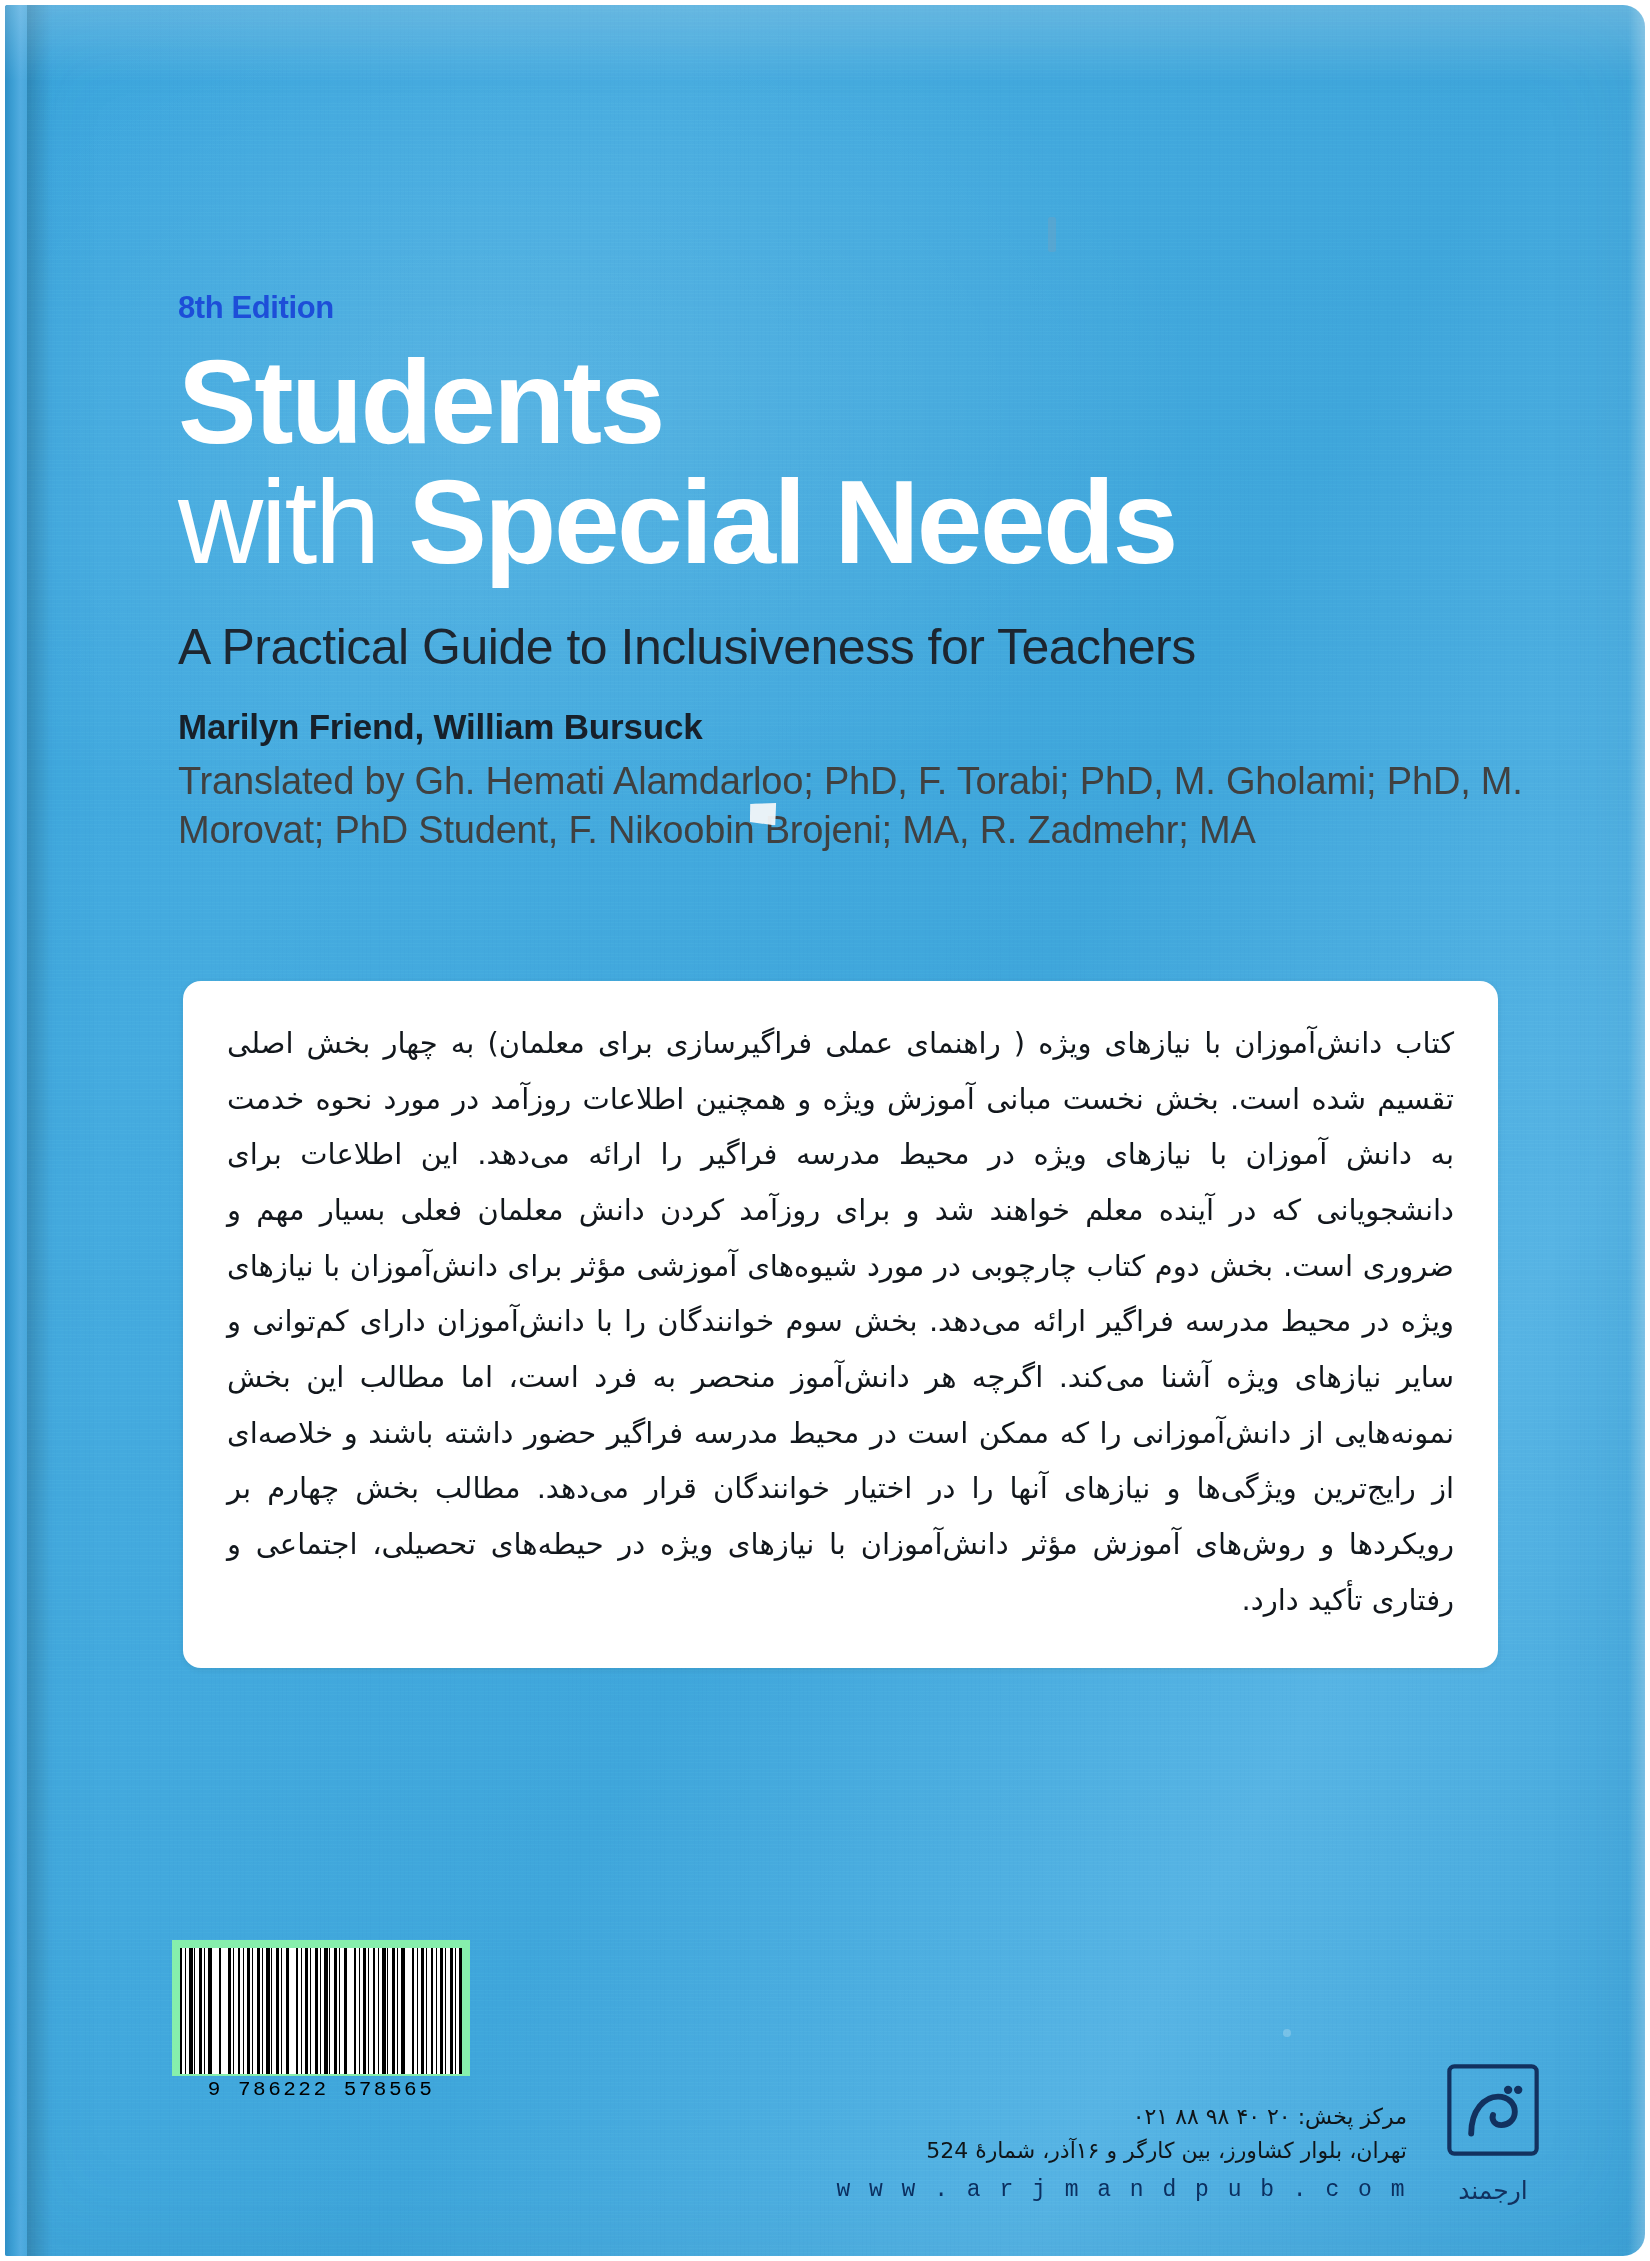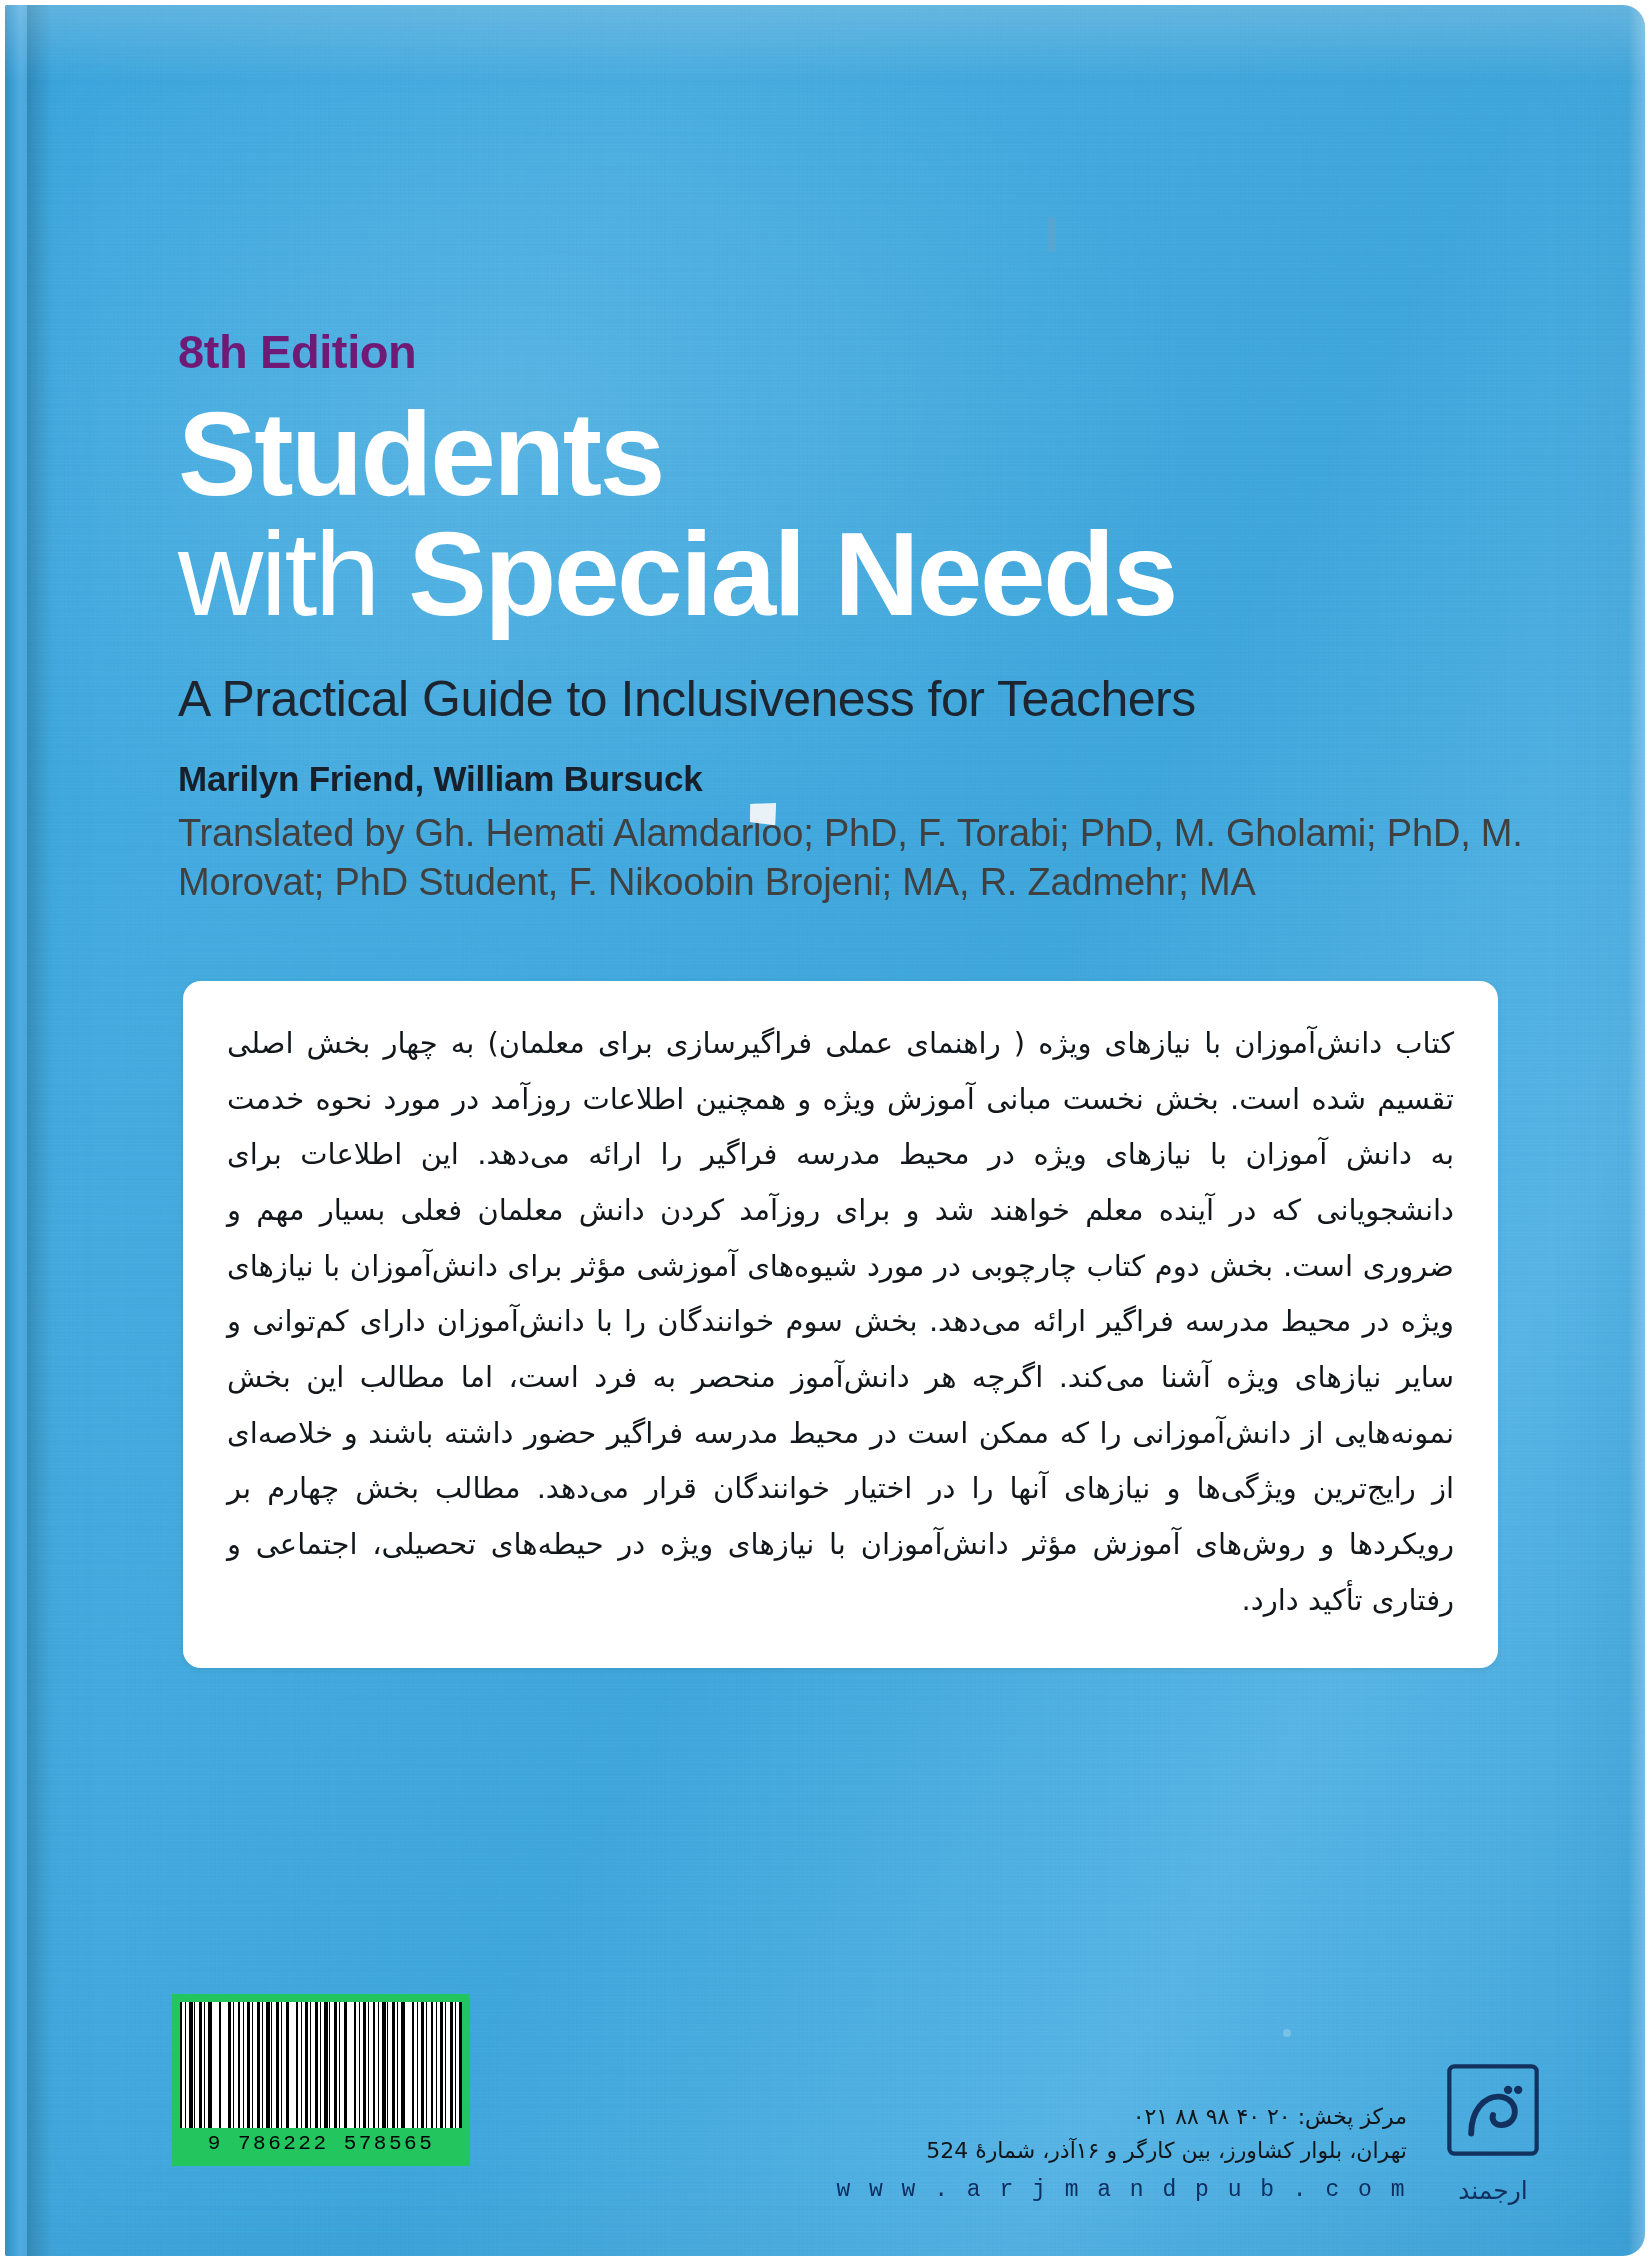--- a/index.html
+++ b/index.html
@@ -88,26 +88,25 @@
 
   
   .title-block {
     position: absolute;
     left: 178px;
     top: 292px;
     width: 1369px;
     color: #ffffff;
   }
   .edition {
-    font-size: 47px;
+    font-size: 31px;
     font-weight: bold;
     letter-spacing: -0.4px;
     line-height: 1.0;
-    color: #701a75;
-    margin-top: 36px;
+    color: #1d4ed8;
   }
   .title-line1 {
     font-size: 118px;
     font-weight: bold;
     letter-spacing: -2.5px;
     line-height: 1.06;
     margin-top: 17px;
     color: #ffffff;
   }
   .title-line2 {
@@ -176,24 +175,24 @@
     font-family: "DejaVu Sans", "Liberation Sans", sans-serif;
     font-size: 29px;
     line-height: 1.92;
     color: #12171c;
   }
 
   
   .barcode {
     position: absolute;
     left: 172px;
-    top: 1994px;
+    top: 1940px;
     width: 298px;
-    height: 172px;
-    background: #22c55e;
+    height: 136px;
+    background: #86efac;
     padding: 8.4px 8.4px 3.4px 8.4px;
     box-sizing: border-box;
   }
   .barcode .bars {
     width: 100%;
     height: 126px;
     background-image: repeating-linear-gradient(90deg,
       #000 0px, #000 2.5px, #fff 2.5px, #fff 5px,
       #000 5px, #000 5.9px, #fff 5.9px, #fff 9.2px,
       #000 9.2px, #000 12.6px, #fff 12.6px, #fff 14.3px,

